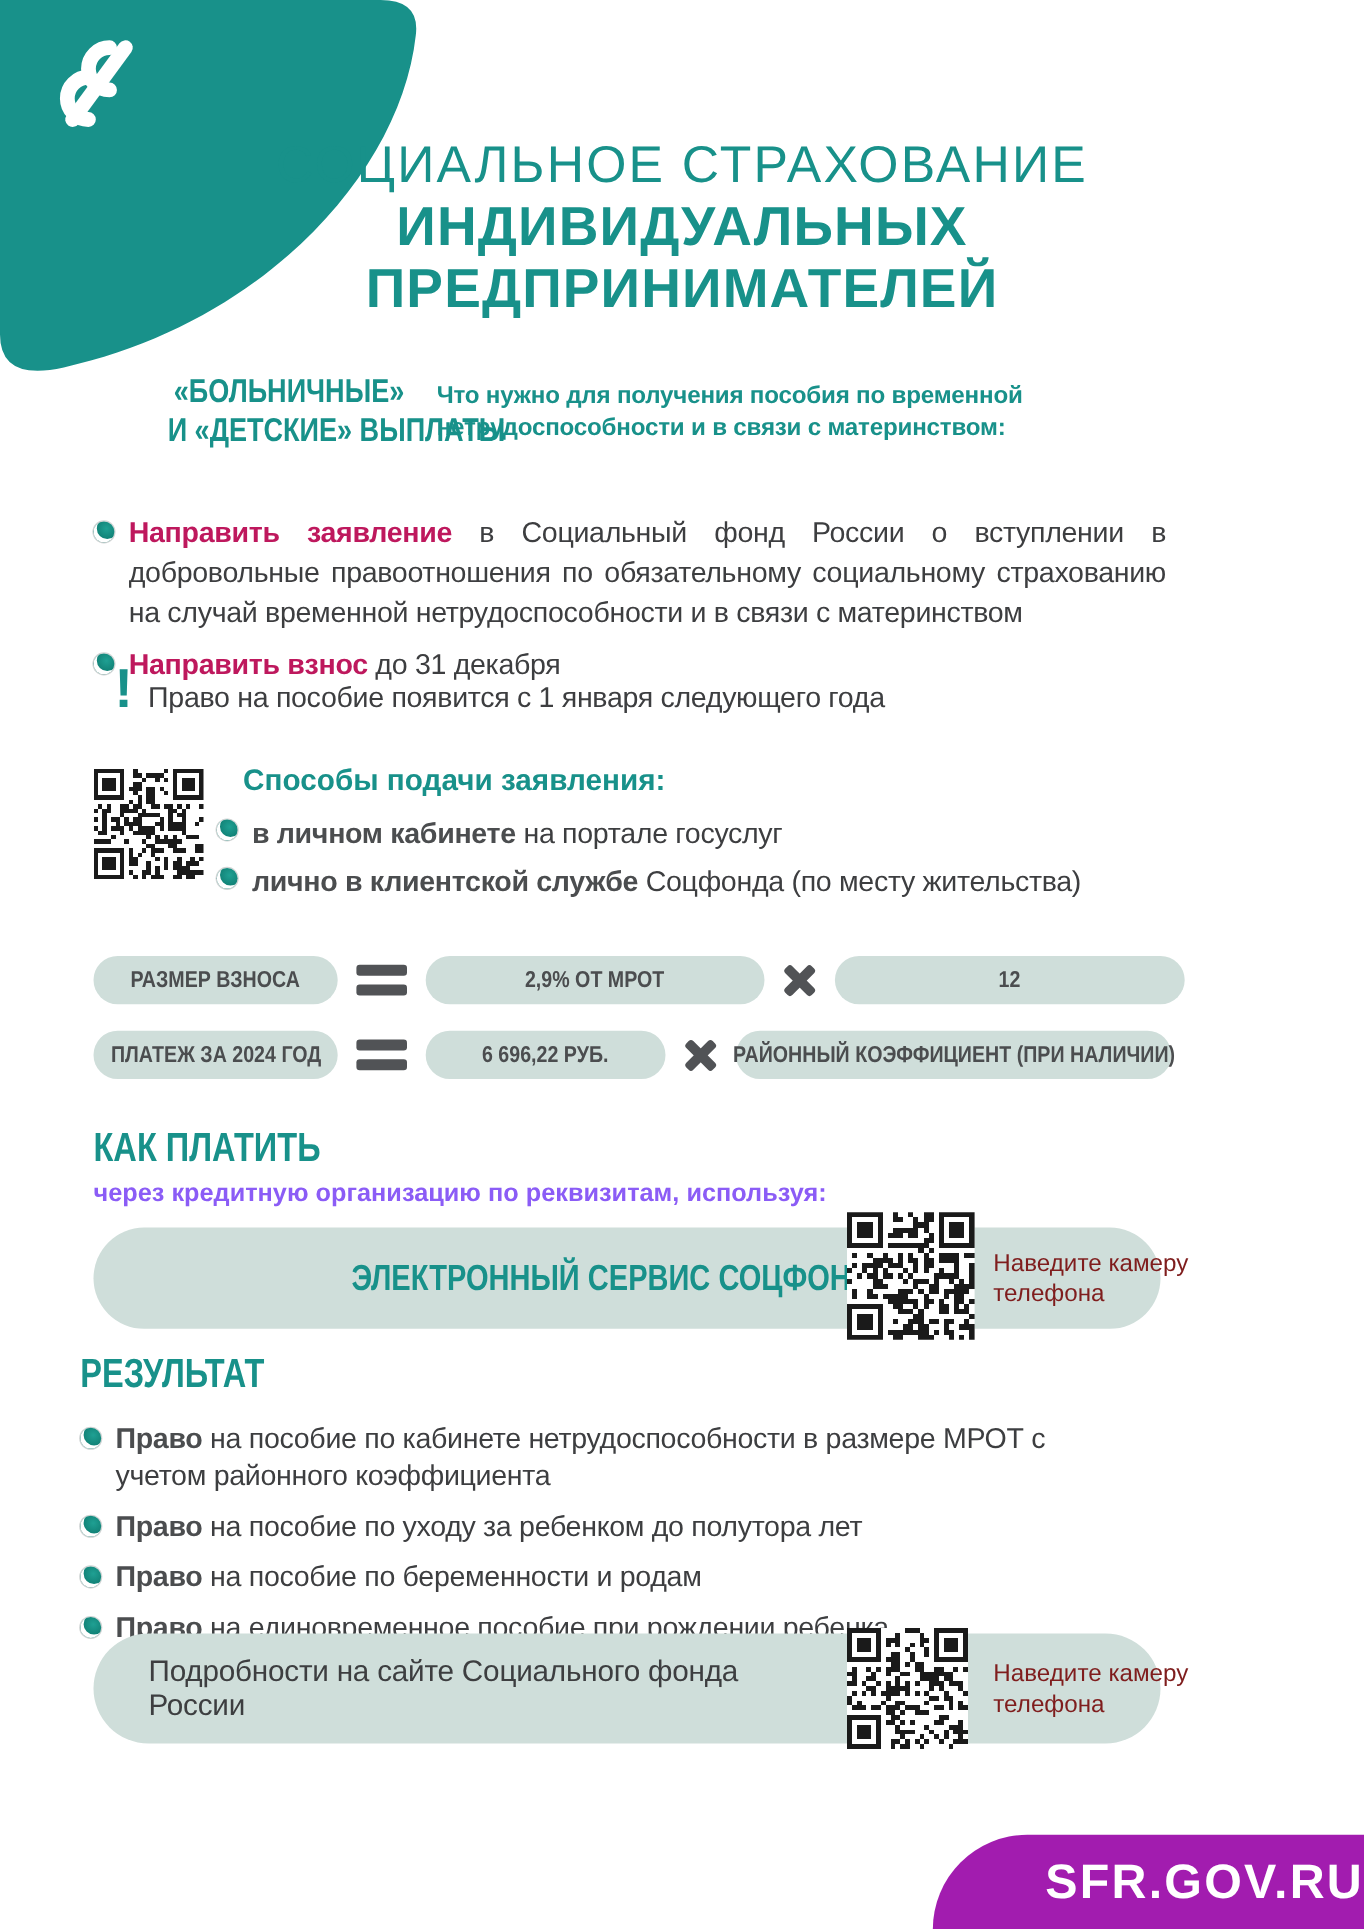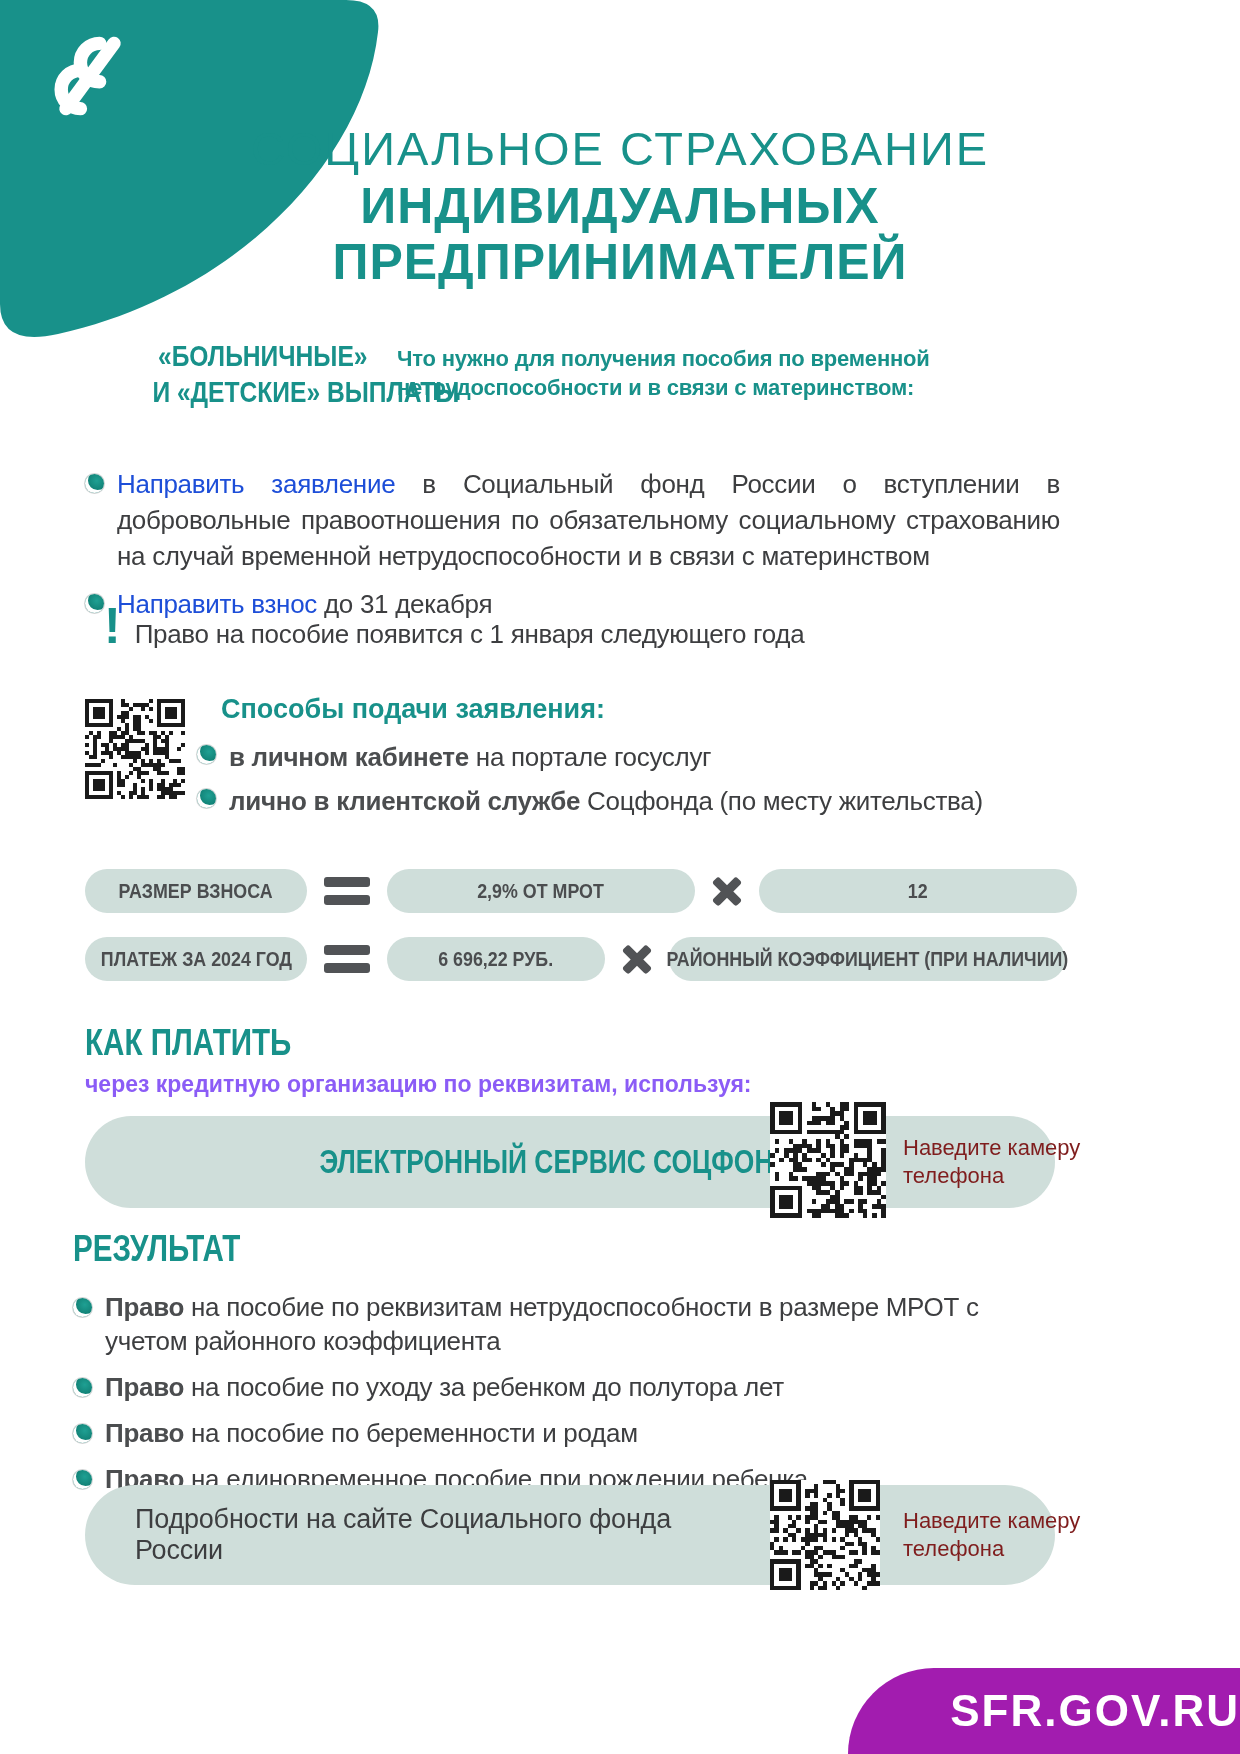--- a/index.html
+++ b/index.html
@@ -18,21 +18,21 @@
   .intro-label{width:282px;text-align:right;color:#18918a;font-weight:700;font-size:30px;line-height:36px;}
   .intro-label .cond{display:inline-block;transform:scaleX(0.82);transform-origin:right center;white-space:nowrap;}
   .intro-question{margin-left:30px;width:620px;color:#18918a;font-weight:700;font-size:22px;line-height:29px;letter-spacing:-0.2px;padding-top:6px;}
   
   .bullet{flex:none;width:19px;height:19px;border-radius:50%;
     background:radial-gradient(circle at 62% 35%, #1fa093, #0e7a6f 70%, #0a5f57);
     box-shadow:inset 3px -3px 0 0 #ffffff, 0 0 0 1px rgba(120,130,130,.35);}
   .li{display:flex;align-items:flex-start;}
   .li .bullet{margin-top:8px;margin-right:13px;}
   .body-text{font-size:26px;line-height:36px;letter-spacing:-0.3px;color:#3d3e40;}
-  .lead-teal{color:#1d4ed8;font-weight:400;}
+  .lead-teal{color:#be185d;font-weight:700;}
   .lead-dark{color:#4b4d4f;font-weight:700;}
   
   .steps{position:absolute;top:466px;left:85px;width:975px;}
   .steps .li{margin-bottom:12px;}
   .steps .just{text-align:justify;}
   .note{position:absolute;top:600px;left:104px;display:flex;}
   .note-mark{color:#18918a;font-size:50px;font-weight:700;line-height:52px;margin-right:14px;}
   .note-text{padding-top:16px;}
   
   .application{position:absolute;top:693px;left:85px;width:975px;}
@@ -617,21 +617,21 @@
             <rect x="2" y="20" width="3" height="3" fill="#1a1a1a"></rect>
           </svg></div>
       <div class="qr-caption">Наведите камеру телефона</div>
     </div>
   </div>
 
   <div class="result">
     <div class="h-cond"><span class="cond">РЕЗУЛЬТАТ</span></div>
     <div class="li">
       <span class="bullet"></span>
-      <div class="body-text"><span class="lead-dark">Право</span><span> на пособие по реквизитам нетрудоспособности в размере МРОТ с учетом районного коэффициента</span></div>
+      <div class="body-text"><span class="lead-dark">Право</span><span> на пособие по кабинете нетрудоспособности в размере МРОТ с учетом районного коэффициента</span></div>
     </div>
     <div class="li">
       <span class="bullet"></span>
       <div class="body-text"><span class="lead-dark">Право</span><span> на пособие по уходу за ребенком до полутора лет</span></div>
     </div>
     <div class="li">
       <span class="bullet"></span>
       <div class="body-text"><span class="lead-dark">Право</span><span> на пособие по беременности и родам</span></div>
     </div>
     <div class="li">

